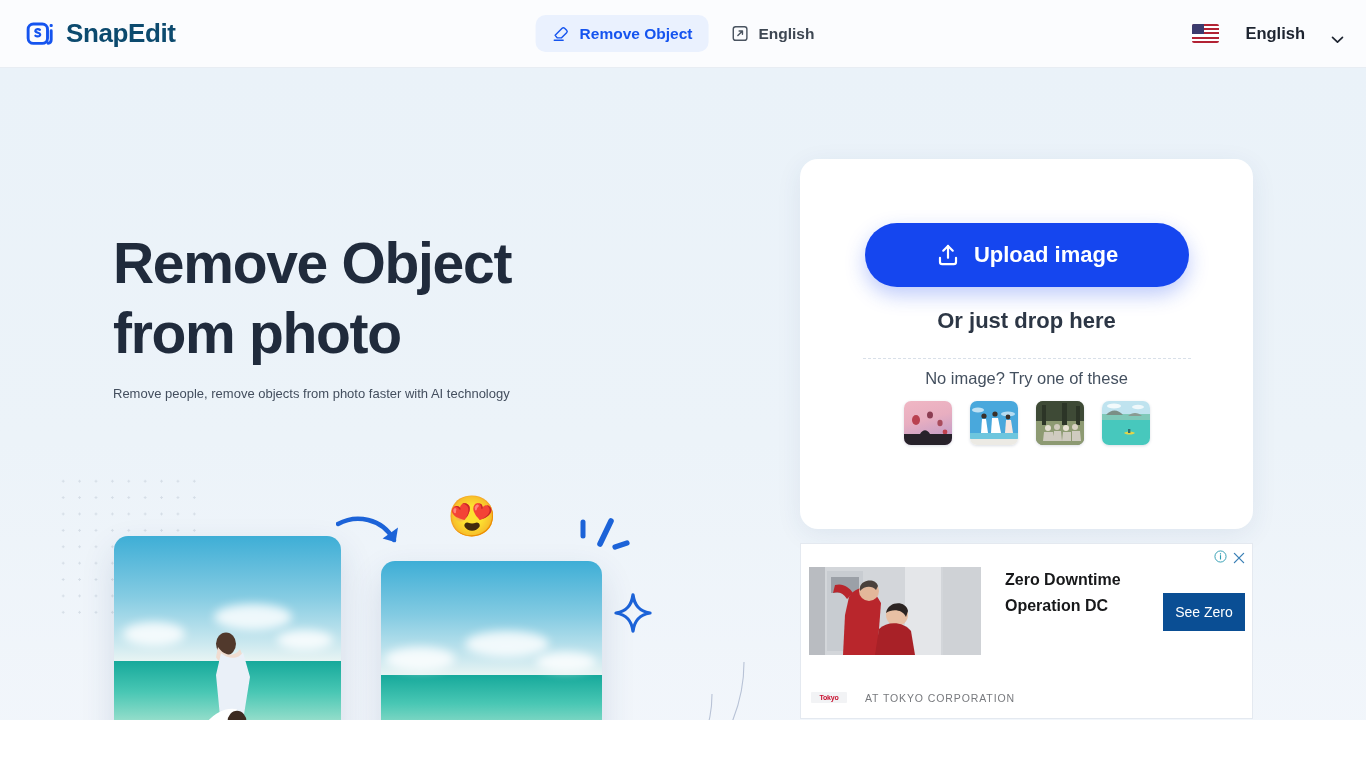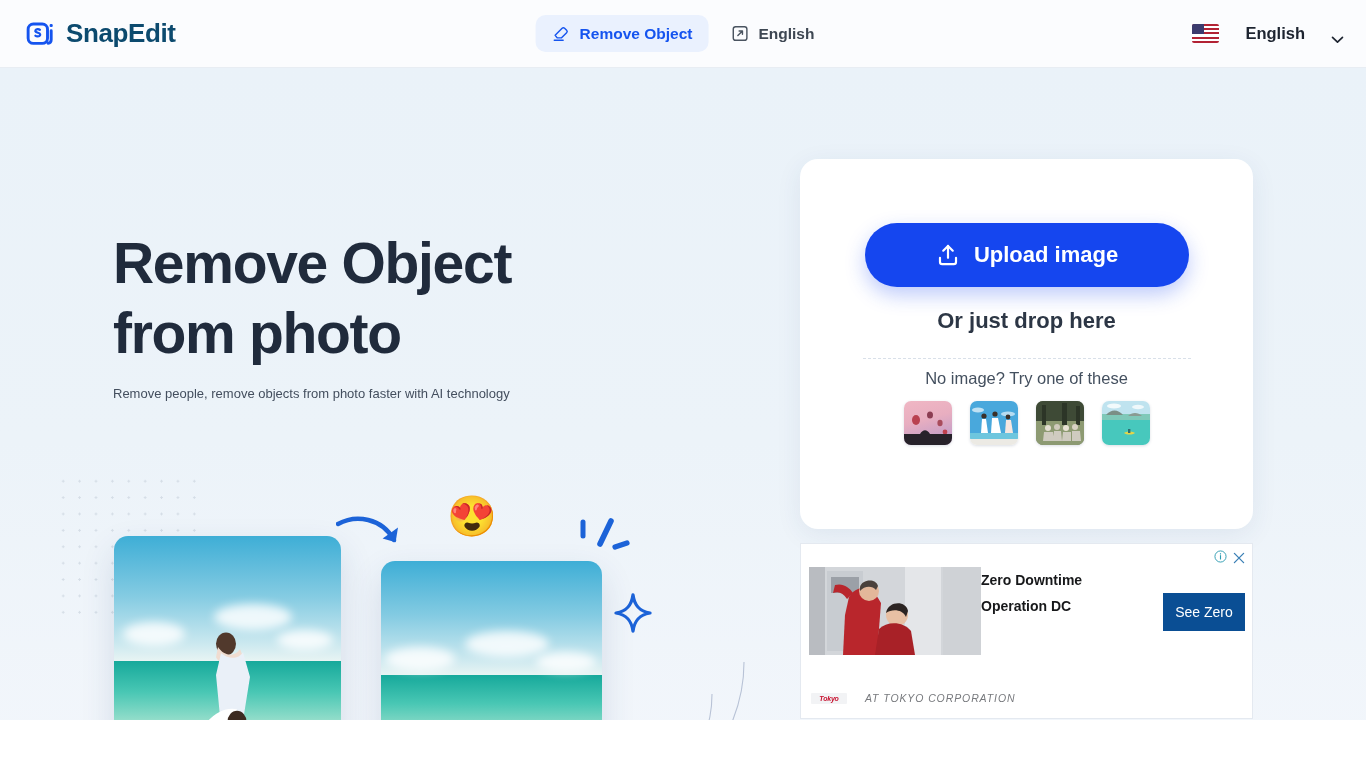--- a/index.html
+++ b/index.html
@@ -177,33 +177,33 @@
   }
   .ad-ctrls { position: absolute; right: 7px; top: 5px; display: flex; align-items: center; gap: 6px; }
   .ad-info { width: 13px; height: 13px; cursor: pointer; }
   .ad-close { width: 12px; height: 12px; cursor: pointer; }
   .ad-body { position: absolute; left: 8px; top: 23px; display: flex; align-items: flex-start; }
   .ad-img {
     width: 172px; height: 88px; position: relative; overflow: hidden; flex: 0 0 172px;
     background: linear-gradient(180deg,#d8dadd 0%, #c5c8cc 100%);
   }
   .ad-copy {
-    width: 150px;
-    font-size: 14px; font-weight: 700; color: #17181a; line-height: 26px;
+    margin-left: 24px; width: 150px;
+    font-size: 16px; font-weight: 700; color: #17181a; line-height: 26px;
   }
   .ad-cta {
     position: absolute; left: 362px; top: 49px;
     width: 82px; height: 38px;
     background: #0a4e94; color: #ffffff;
     border: none; font-size: 14px;
     font-family: "Liberation Sans", sans-serif;
     display: flex; align-items: center; justify-content: center;
     cursor: pointer;
   }
-  .ad-foot { position: absolute; left: 10px; bottom: 14px; display: flex; align-items: flex-end; gap: 18px; font-style: italic; }
+  .ad-foot { position: absolute; left: 10px; bottom: 14px; display: flex; align-items: flex-start; gap: 18px; }
   .ad-brand-logo {
     width: 36px; height: 11px; border-radius: 1px;
     background: #f2f3f5; color: #c8102e;
     font-size: 7px; font-weight: 700; line-height: 11px; text-align: center;
     letter-spacing: -.2px;
   }
   .ad-brand { font-size: 10.5px; color: #77797d; letter-spacing: .9px; }
 </style>
 </head>
 <body>

